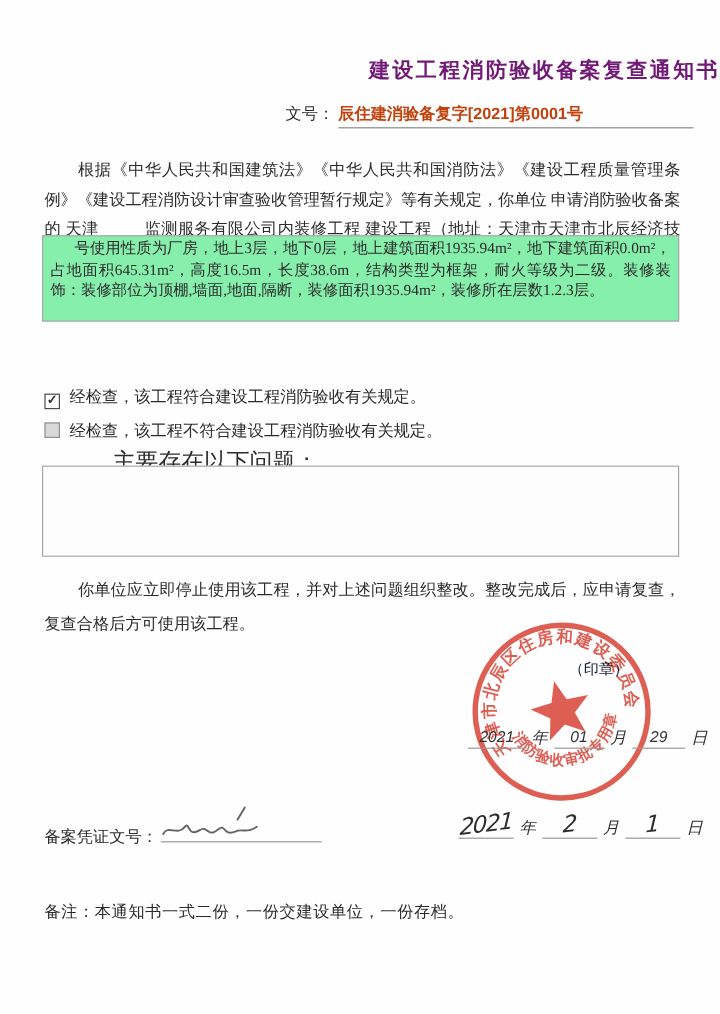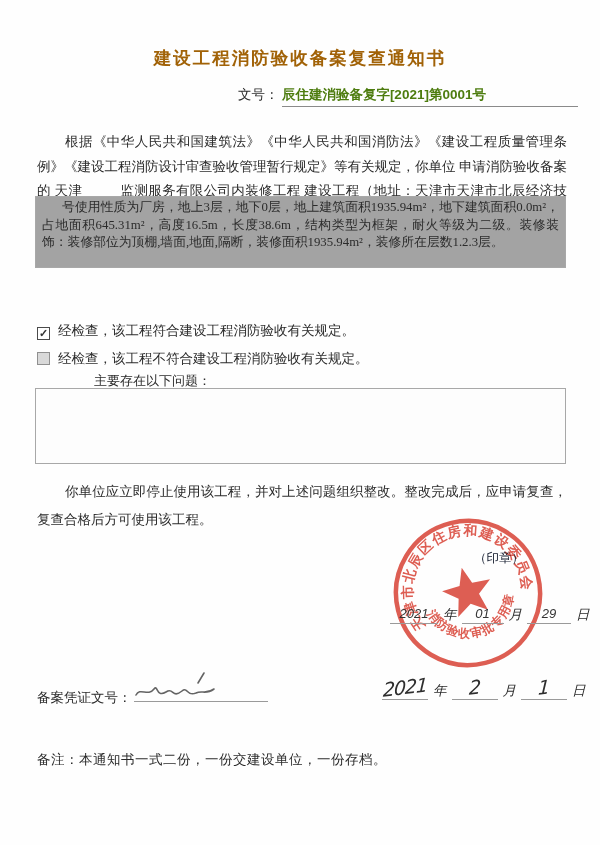--- a/index.html
+++ b/index.html
@@ -7,60 +7,60 @@
   .page {
     position: relative;
     width: 600px; height: 845px;
     background: #fefefe;
     font-family: "Liberation Serif", serif;
     color: #2b2b2b;
     overflow: hidden;
   }
   .title {
     position: absolute; top: 46px; left: 0; width: 100%;
-    text-align: center; font-size: 17.5px; font-weight: 700;
-    letter-spacing: 2px; color: #a16207;
+    text-align: right; font-size: 17.5px; font-weight: 700;
+    letter-spacing: 2px; color: #701a75;
   }
   .docno-row {
     position: absolute; top: 86px; left: 238px;
     font-size: 13.5px; white-space: nowrap;
   }
   .docno-value {
     display: inline-block; min-width: 296px;
     font-family: "Liberation Sans", sans-serif;
-    font-weight: 600; font-size: 13.5px; color: #4d7c0f;
+    font-weight: 600; font-size: 13.5px; color: #c2410c;
     border-bottom: 1px solid #8a8a8a; padding-bottom: 2px;
   }
   .addressee { position: absolute; top: 109px; left: 37px; font-size: 13.5px; }
   .gap { display: inline-block; }
   .g40 { width: 40px; } .g38 { width: 38px; } .g26 { width: 26px; } .g20 { width: 20px; }
   .intro {
     position: absolute; top: 130px; left: 37px; width: 530px;
     font-size: 13.5px; line-height: 24.5px; text-align: justify;
     text-indent: 28px;
   }
   .project-box {
     position: absolute; top: 196px; left: 35px; width: 531px; height: 72px;
-    border: 1px solid #a8a8a8; background: #a3a3a3;
+    border: 1px solid #a8a8a8; background: #86efac;
     padding: 2px 6px; font-size: 12.8px; line-height: 17.5px;
     text-align: justify;
   }
   .filing {
     position: absolute; top: 281px; left: 37px; width: 530px;
     font-size: 13.2px; line-height: 27px; text-align: justify;
   }
   .cb-row { position: absolute; left: 37px; font-size: 13.5px; white-space: nowrap; }
   .cb-row1 { top: 322px; } .cb-row2 { top: 350px; }
   .cb {
     display: inline-block; width: 13px; height: 13px;
     border: 1.5px solid #4a4a4a; margin-right: 8px; vertical-align: -2px;
     text-align: center; line-height: 11px; font-size: 11px; font-weight: 700; color:#333;
   }
   .cb.empty { background: #d9d9d9; border-color: #909090; }
-  .problems-label { position: absolute; top: 372px; left: 94px; font-size: 13px; }
+  .problems-label { position: absolute; top: 372px; left: 94px; font-size: 19px; }
   .problems-box {
     position: absolute; top: 388px; left: 35px; width: 531px; height: 76px;
     border: 1px solid #a8a8a8; background: #fdfdfd;
   }
   .rectify {
     position: absolute; top: 478px; left: 37px; width: 530px;
     font-size: 13.5px; line-height: 28px; text-align: justify; text-indent: 28px;
   }
   .seal-note { position: absolute; top: 550px; left: 474px; font-size: 12.5px; color:#0f172a; }
   .stamp {

